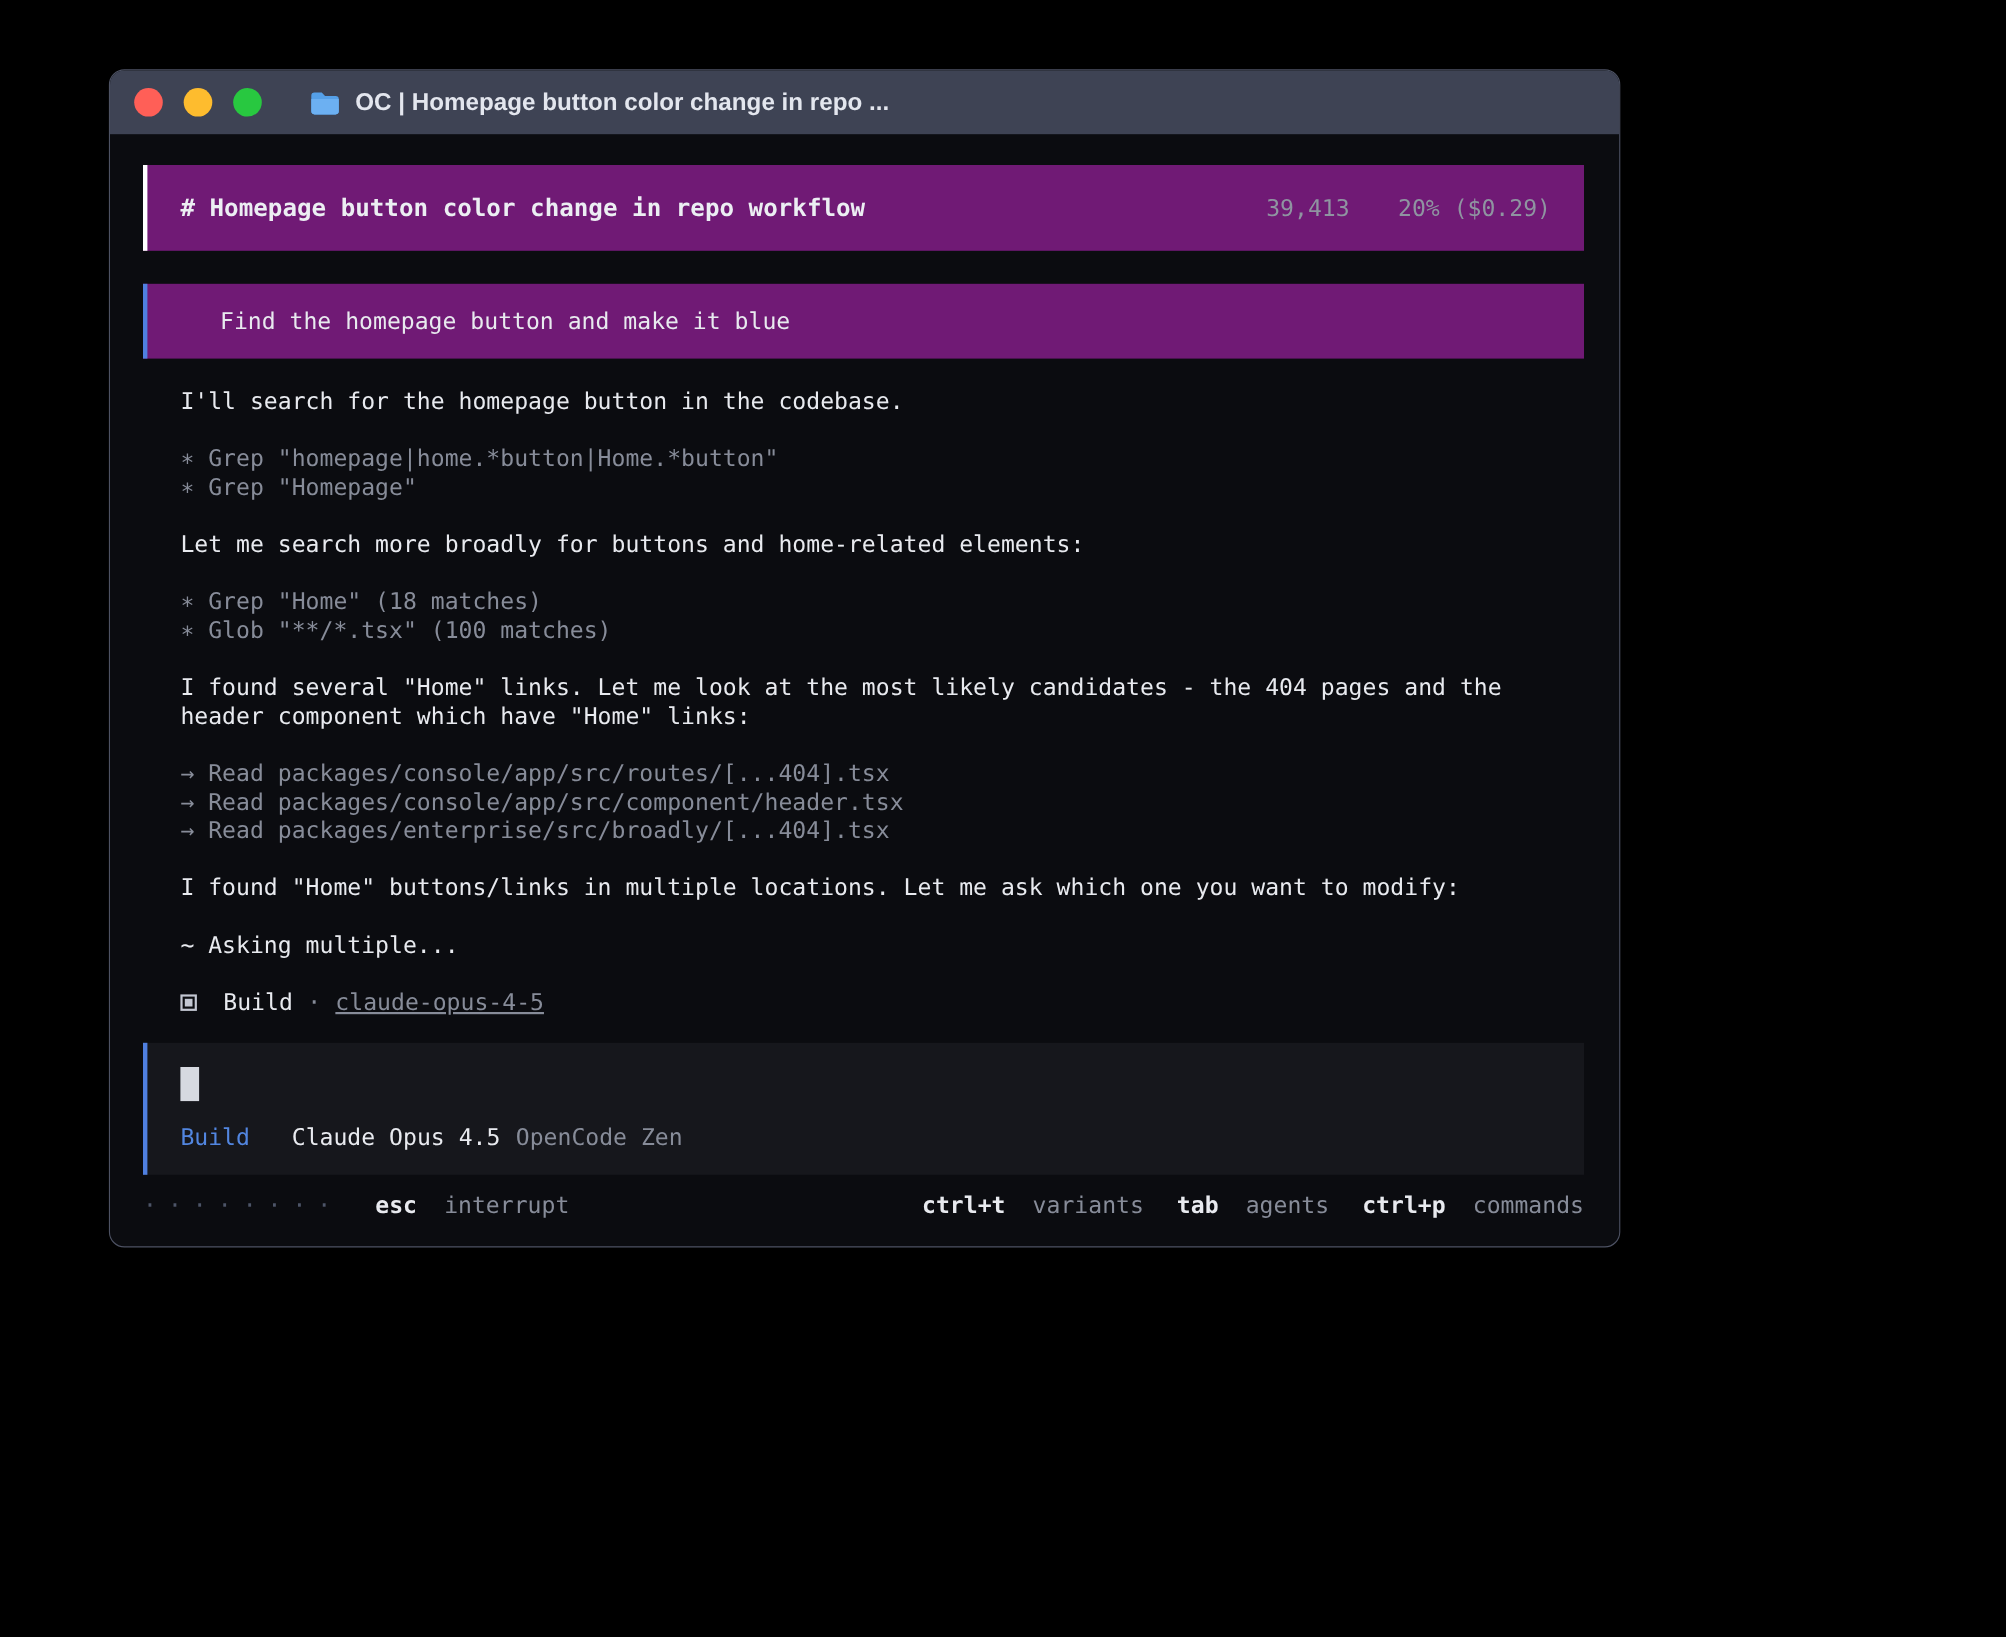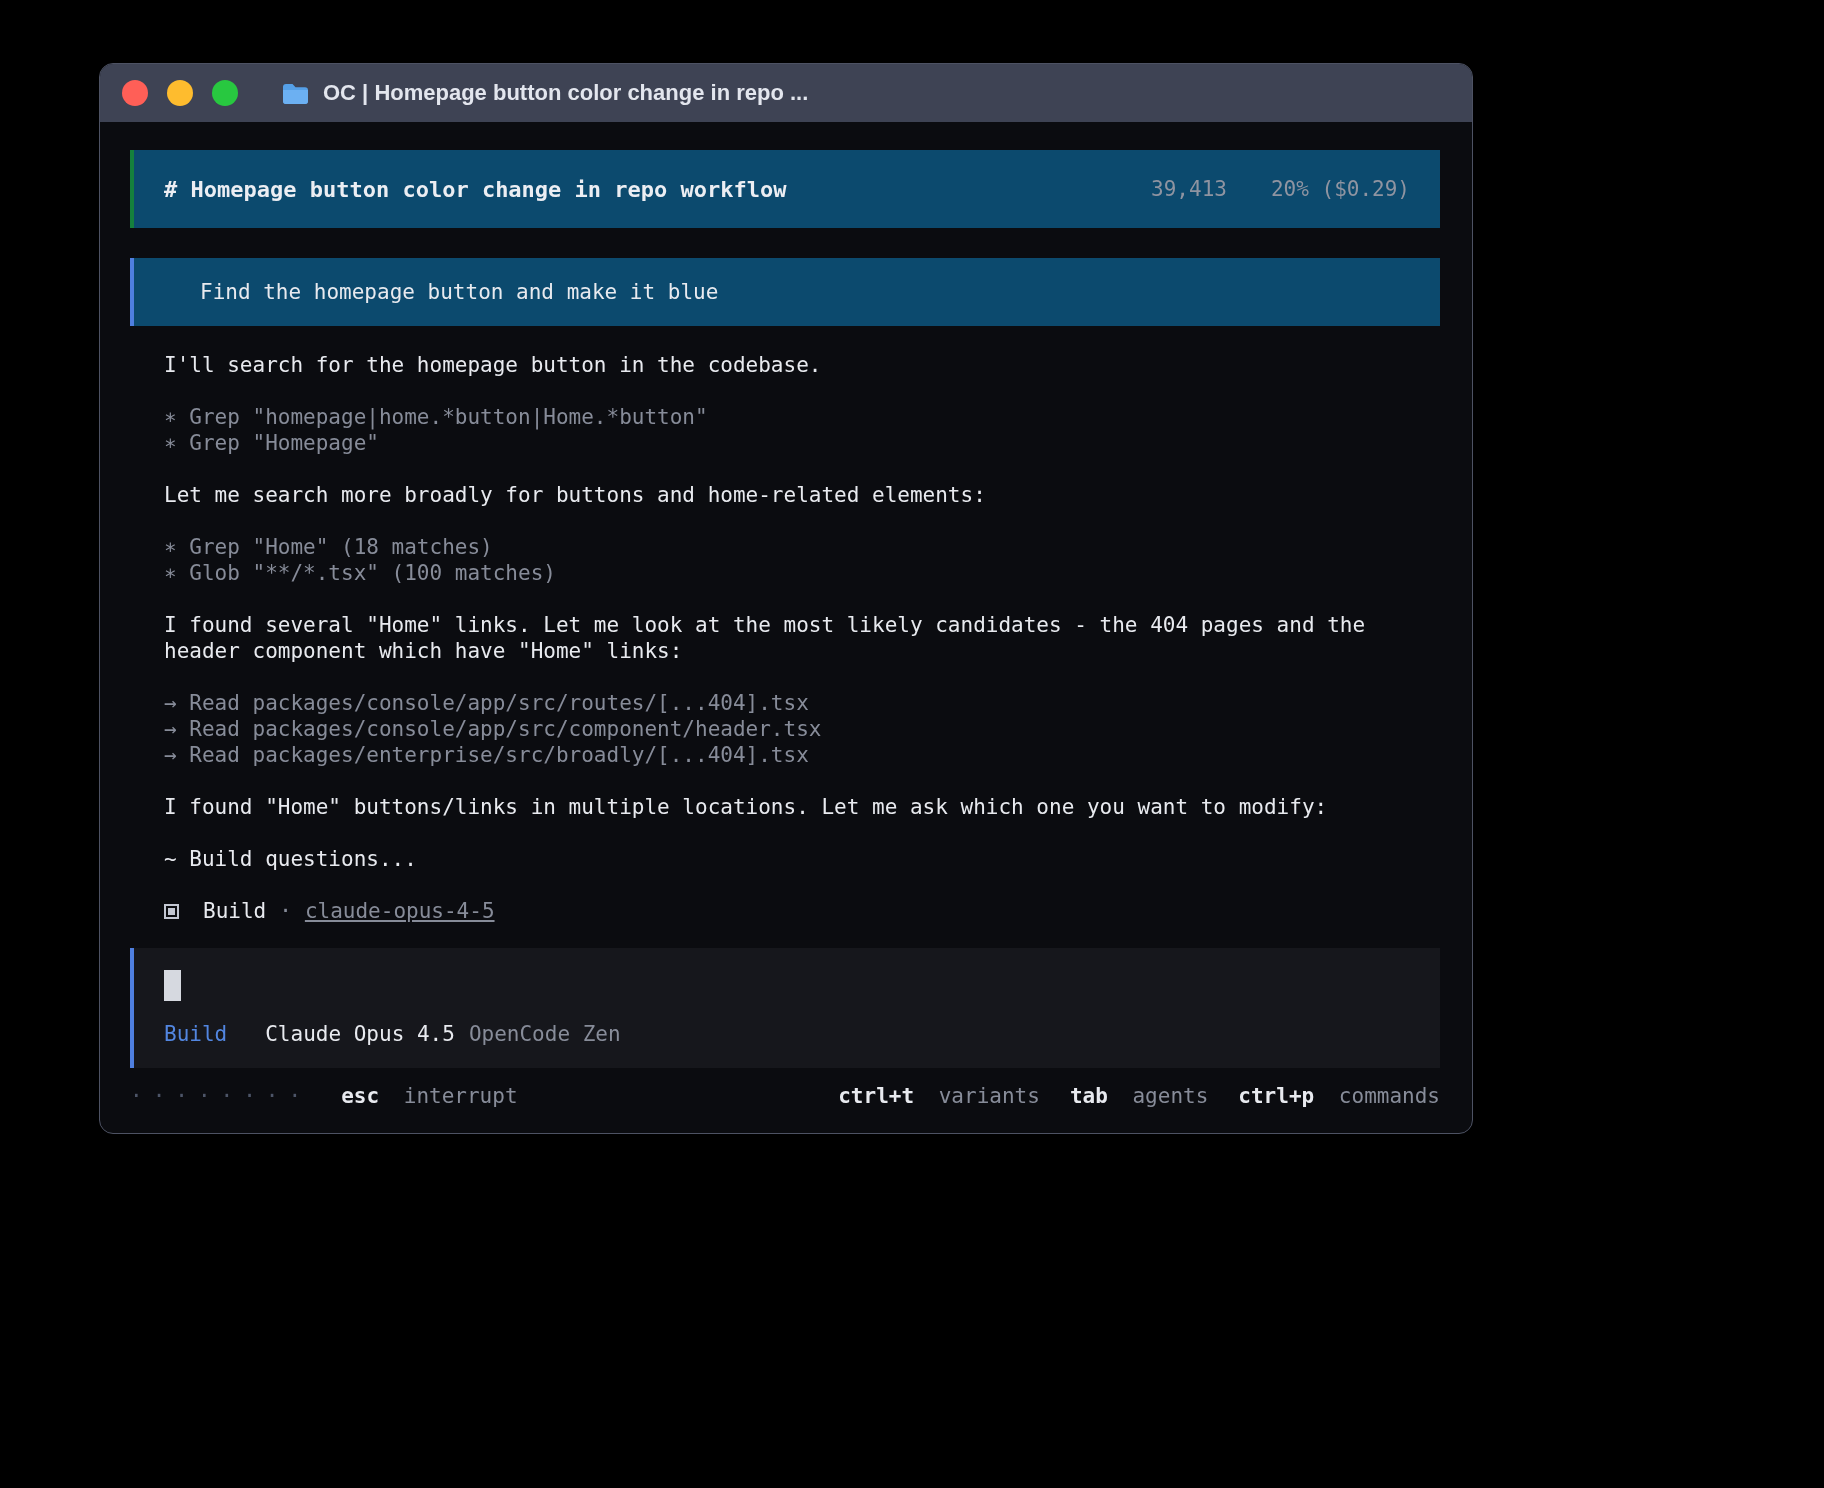--- a/index.html
+++ b/index.html
@@ -21,21 +21,21 @@
   .light.green  { background:#28c840; }
   .folder { margin-left:44px; display:flex; align-items:center; }
   .titlebar-title {
     color:#e3e6ee; font-family:"Liberation Sans",sans-serif; font-weight:bold;
     font-size:22px; margin-left:14px; white-space:nowrap;
   }
 
   
   .term { padding:28px 32px 0 30px; font-size:21px; }
 
-  .block { background:#0c4a6e; border-left:4px solid #15803d; padding:0 30px; display:flex; align-items:center; }
+  .block { background:#701a75; border-left:4px solid #ffffff; padding:0 30px; display:flex; align-items:center; }
   .session-header { height:78px; justify-content:space-between; }
   .session-title  { color:#eceef3; font-weight:bold; font-size:22px; white-space:nowrap; }
   .session-stats  { color:#8f94a1; display:flex; gap:44px; white-space:nowrap; }
 
   .user-block { height:68px; border-left-color:#4f7fe0; margin-top:30px; }
   .user-text  { color:#e8eaef;margin-left:36px; }
 
   .convo { line-height:26px; margin-left:34px; padding-right:18px; }
   .para  { margin-top:26px; color:#e8eaef; }
   .tool-group { margin-top:26px; color:#878c99; }
@@ -123,21 +123,21 @@
       <div class="para">I found several "Home" links. Let me look at the most likely candidates - the 404 pages and the header component which have "Home" links:</div>
 
       <div class="tool-group">
         <div class="tool-line">→ Read packages/console/app/src/routes/[...404].tsx</div>
         <div class="tool-line">→ Read packages/console/app/src/component/header.tsx</div>
         <div class="tool-line">→ Read packages/enterprise/src/broadly/[...404].tsx</div>
       </div>
 
       <div class="para">I found "Home" buttons/links in multiple locations. Let me ask which one you want to modify:</div>
 
-      <div class="para">~ Build questions...</div>
+      <div class="para">~ Asking multiple...</div>
 
       <div class="agent-line">
         <span class="agent-icon"></span>
         <span class="agent-name">Build</span>
         <span class="agent-sep">·</span>
         <span class="agent-model">claude-opus-4-5</span>
       </div>
 
     </div>
 

